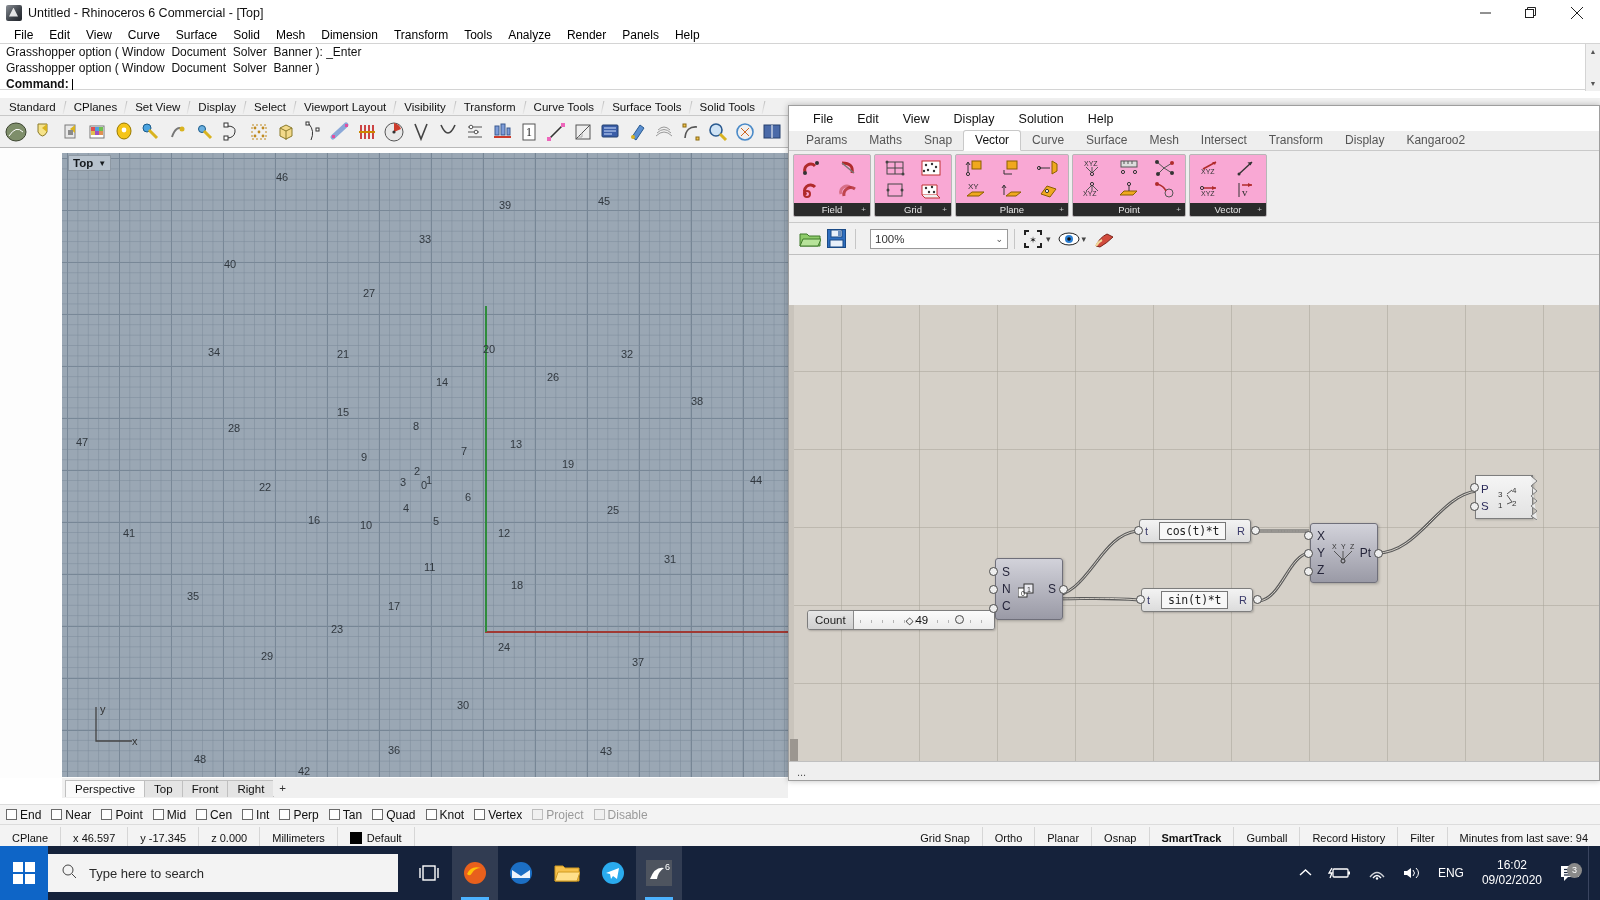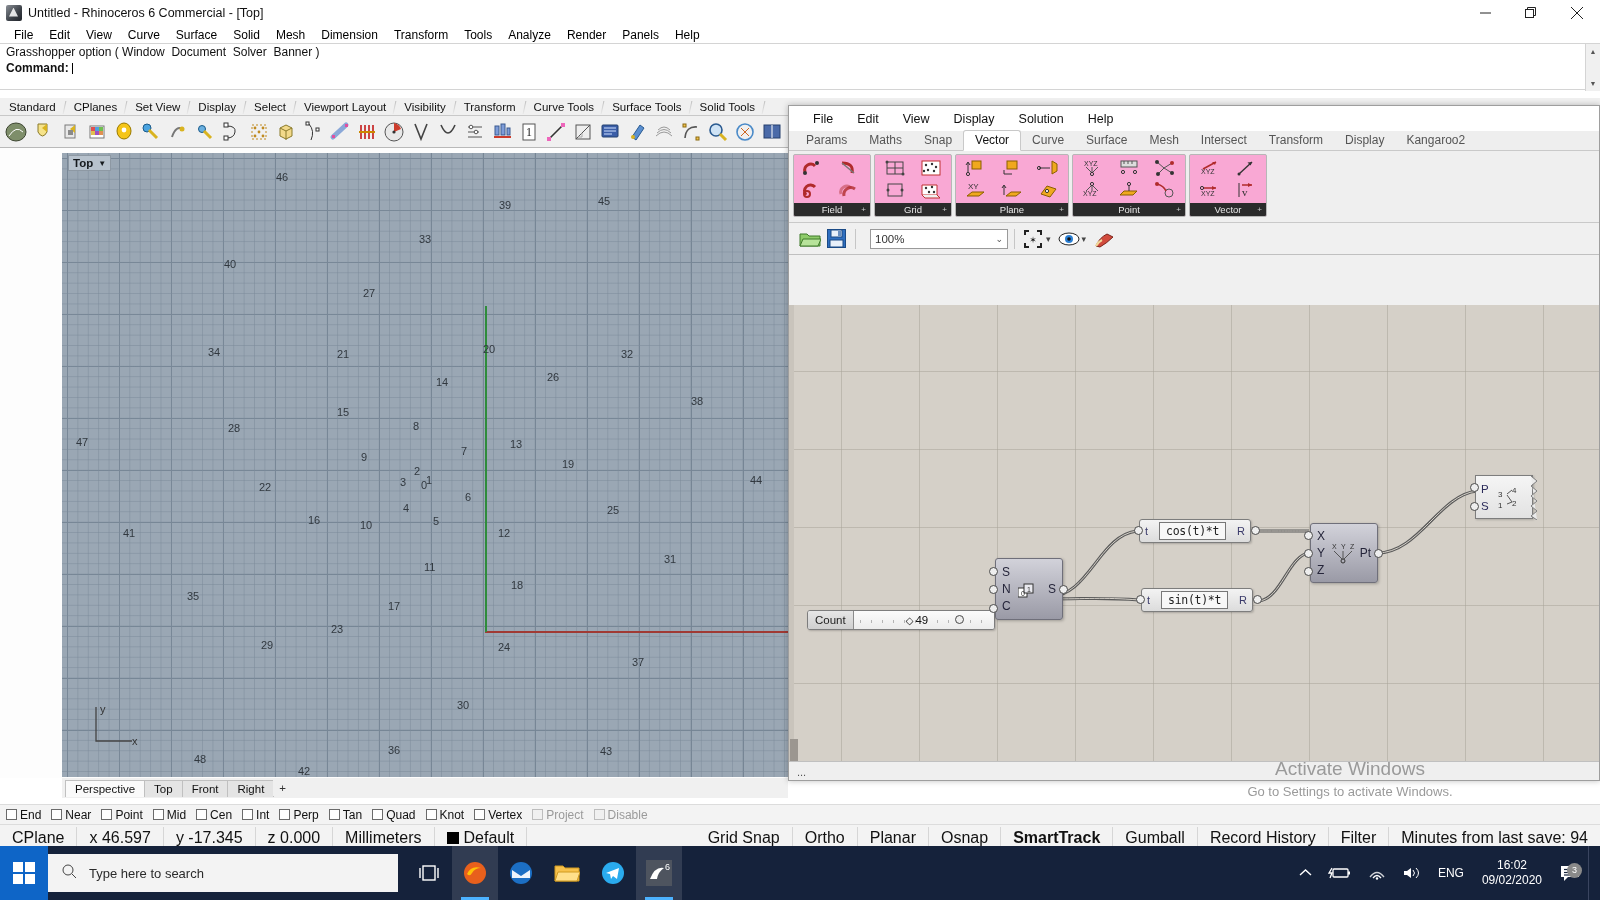--- a/index.html
+++ b/index.html
@@ -128,21 +128,21 @@
     border-top:1px solid #dcdcdc;
   }
   .osnap{ display:flex; align-items:center; margin-right:10px; color:#111;}
   .osnap .box{ width:11px;height:11px;border:1px solid #6b6b6b; background:#fff; margin-right:3px;}
   .osnap.dis{ color:#9a9a9a; }
   .osnap.dis .box{ border-color:#bdbdbd; background:#f0f0f0;}
 
   
   .statusbar{
     position:absolute; left:0; top:824px; width:1600px; height:26px;
-    background:#f3f3f3; display:flex; align-items:center; font-size:16px; color:#111;
+    background:#f3f3f3; display:flex; align-items:center; font-size:11px; color:#111;
     border-top:1px solid #dcdcdc;
   }
   .sb{ padding:0 12px; height:22px; display:flex; align-items:center;
        border-right:1px solid #d6d6d6; white-space:nowrap;}
   .sb.bold{ font-weight:bold; }
   .sw{ width:12px;height:12px;background:#000;margin-right:5px;}
 
   
   .gh{
     position:absolute; left:788px; top:105px; width:812px; height:676px;
@@ -305,20 +305,21 @@
     <div class="mi">Dimension</div>
     <div class="mi">Transform</div>
     <div class="mi">Tools</div>
     <div class="mi">Analyze</div>
     <div class="mi">Render</div>
     <div class="mi">Panels</div>
     <div class="mi">Help</div>
   </div>
 
   <div class="cmdarea">
+    <div class="cmdline">Grasshopper option ( Window  Document  Solver  Banner ): _Enter</div>
     <div class="cmdline">Grasshopper option ( Window  Document  Solver  Banner )</div>
     <div class="cmdline bold"><span>Command:</span><span class="cmd-caret"></span></div>
     <div class="cmd-scroll">
       <div class="arw">▲</div>
       <div class="arw">▼</div>
     </div>
   </div>
 
   <div class="tabstrip">
     <div class="tb">Standard</div>
@@ -582,21 +583,21 @@
       <div class="pt-label" style="left: 246px; top: 361px;">16</div>
       <div class="pt-label" style="left: 371px; top: 362px;">5</div>
       <div class="pt-label" style="left: 298px; top: 366px;">10</div>
       <div class="pt-label" style="left: 436px; top: 374px;">12</div>
       <div class="pt-label" style="left: 61px; top: 374px;">41</div>
       <div class="pt-label" style="left: 362px; top: 408px;">11</div>
       <div class="pt-label" style="left: 449px; top: 426px;">18</div>
       <div class="pt-label" style="left: 570px; top: 400px; margin-left: 32px;">31</div>
       <div class="pt-label" style="left: 125px; top: 437px;">35</div>
       <div class="pt-label" style="left: 326px; top: 447px;">17</div>
-      <div class="pt-label" style="left: 199px; top: 486px;">29</div>
+      <div class="pt-label" style="left: 199px; top: 497px;">29</div>
       <div class="pt-label" style="left: 269px; top: 470px;">23</div>
       <div class="pt-label" style="left: 436px; top: 488px;">24</div>
       <div class="pt-label" style="left: 570px; top: 503px;">37</div>
       <div class="pt-label" style="left: 395px; top: 546px;">30</div>
       <div class="pt-label" style="left: 326px; top: 591px;">36</div>
       <div class="pt-label" style="left: 538px; top: 592px;">43</div>
       <div class="pt-label" style="left: 132px; top: 600px;">48</div>
       <div class="pt-label" style="left: 236px; top: 612px;">42</div>
     </div>
   <div class="vp-title">
@@ -1139,24 +1140,20 @@
         <div class="ghport" style="left:-5px; top:8px;"></div>
         <div class="ghport" style="left:-5px; top:27px;"></div>
       </div>
     </div>
 
     <div class="gh-status">
       <span>...</span>
     </div>
   </div>
 
-  <div class="watermark">
-    <div class="l1">Activate Windows</div>
-    <div class="l2">Go to Settings to activate Windows.</div>
-  </div>
 
   <div class="taskbar">
     <div class="startbtn">
       <svg width="22" height="22">
           <g fill="#fff">
             <rect x="0" y="0" width="10" height="10"></rect>
             <rect x="12" y="0" width="10" height="10"></rect>
             <rect x="0" y="12" width="10" height="10"></rect>
             <rect x="12" y="12" width="10" height="10"></rect>
           </g>

